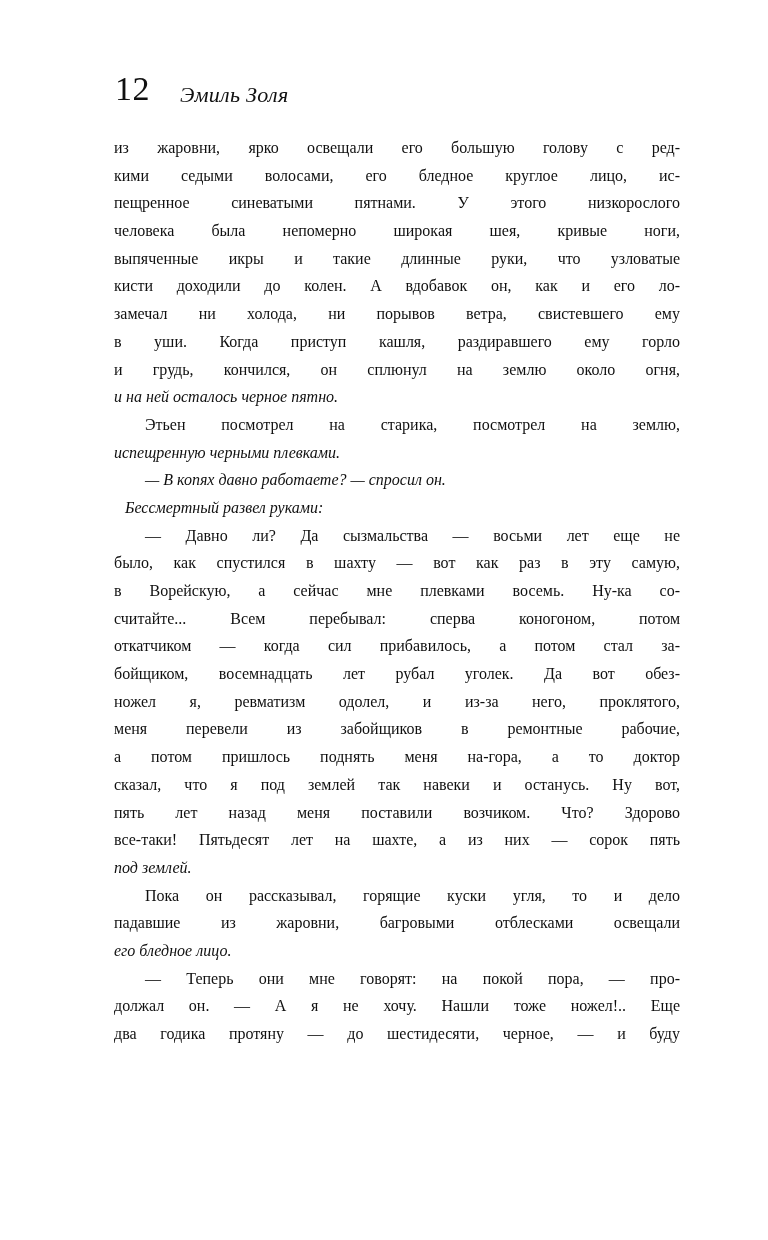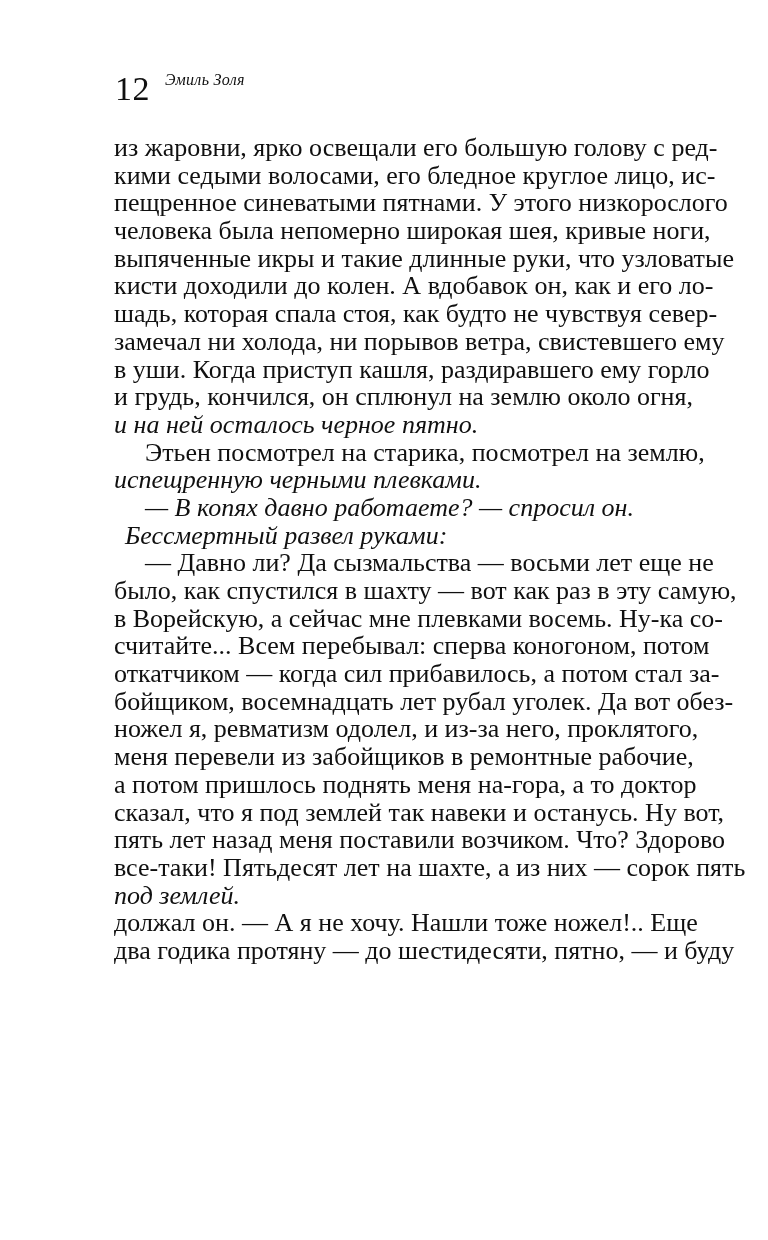--- a/index.html
+++ b/index.html
@@ -18,40 +18,40 @@
   .book-page {
     position: absolute;
     inset: 0;
     background: #ffffff;
   }
   .page-header {
     position: absolute;
     left: 115px;
     top: 72px;
     display: flex;
-    align-items: flex-start;
+    align-items: flex-end;
   }
   .page-number {
     font-size: 34px;
     line-height: 1;
     letter-spacing: 0.5px;
   }
   .running-head {
     font-style: italic;
-    font-size: 16px;
+    font-size: 22px;
     line-height: 1;
-    margin-left: 15px;
+    margin-left: 30px;
     letter-spacing: 0.3px;
   }
   .text-body {
     position: absolute;
     left: 114px;
     top: 134px;
     width: 566px;
-    font-size: 26px;
+    font-size: 16px;
     line-height: 27.7px;
   }
   .paragraph {
     margin: 0;
     padding: 0;
   }
   .line {
     height: 27.7px;
     white-space: nowrap;
   }
@@ -76,21 +76,20 @@
   </div>
 
   <div class="text-body">
       <div class="paragraph">
         <div class="line j" style="text-indent: 0px;">из жаровни, ярко освещали его большую голову с ред-</div>
         <div class="line j">кими седыми волосами, его бледное круглое лицо, ис-</div>
         <div class="line j">пещренное синеватыми пятнами. У этого низкорослого</div>
         <div class="line j">человека была непомерно широкая шея, кривые ноги,</div>
         <div class="line j">выпяченные икры и такие длинные руки, что узловатые</div>
         <div class="line j">кисти доходили до колен. А вдобавок он, как и его ло-</div>
-        <div class="line j">шадь, которая спала стоя, как будто не чувствуя север-</div>
         <div class="line j">замечал ни холода, ни порывов ветра, свистевшего ему</div>
         <div class="line j">в уши. Когда приступ кашля, раздиравшего ему горло</div>
         <div class="line j">и грудь, кончился, он сплюнул на землю около огня,</div>
         <div class="line l">и на ней осталось черное пятно.</div>
       </div>
       <div class="paragraph">
         <div class="line j" style="text-indent: 31px;">Этьен посмотрел на старика, посмотрел на землю,</div>
         <div class="line l">испещренную черными плевками.</div>
       </div>
       <div class="paragraph">
@@ -108,18 +107,24 @@
         <div class="line j">бойщиком, восемнадцать лет рубал уголек. Да вот обез-</div>
         <div class="line j">ножел я, ревматизм одолел, и из-за него, проклятого,</div>
         <div class="line j">меня перевели из забойщиков в ремонтные рабочие,</div>
         <div class="line j">а потом пришлось поднять меня на-гора, а то доктор</div>
         <div class="line j">сказал, что я под землей так навеки и останусь. Ну вот,</div>
         <div class="line j">пять лет назад меня поставили возчиком. Что? Здорово</div>
         <div class="line j">все-таки! Пятьдесят лет на шахте, а из них — сорок пять</div>
         <div class="line l">под землей.</div>
       </div>
       <div class="paragraph">
+        <div class="line j" style="text-indent: 31px;">Пока он рассказывал, горящие куски угля, то и дело</div>
+        <div class="line j">падавшие из жаровни, багровыми отблесками освещали</div>
+        <div class="line l">его бледное лицо.</div>
+      </div>
+      <div class="paragraph">
+        <div class="line j" style="text-indent: 31px;">— Теперь они мне говорят: на покой пора, — про-</div>
         <div class="line j">должал он. — А я не хочу. Нашли тоже ножел!.. Еще</div>
-        <div class="line j">два годика протяну — до шестидесяти, пятно, — и буду</div>
+        <div class="line j">два годика протяну — до шестидесяти, черное, — и буду</div>
       </div>
     </div>
 
 </div>
 
 </body></html>

